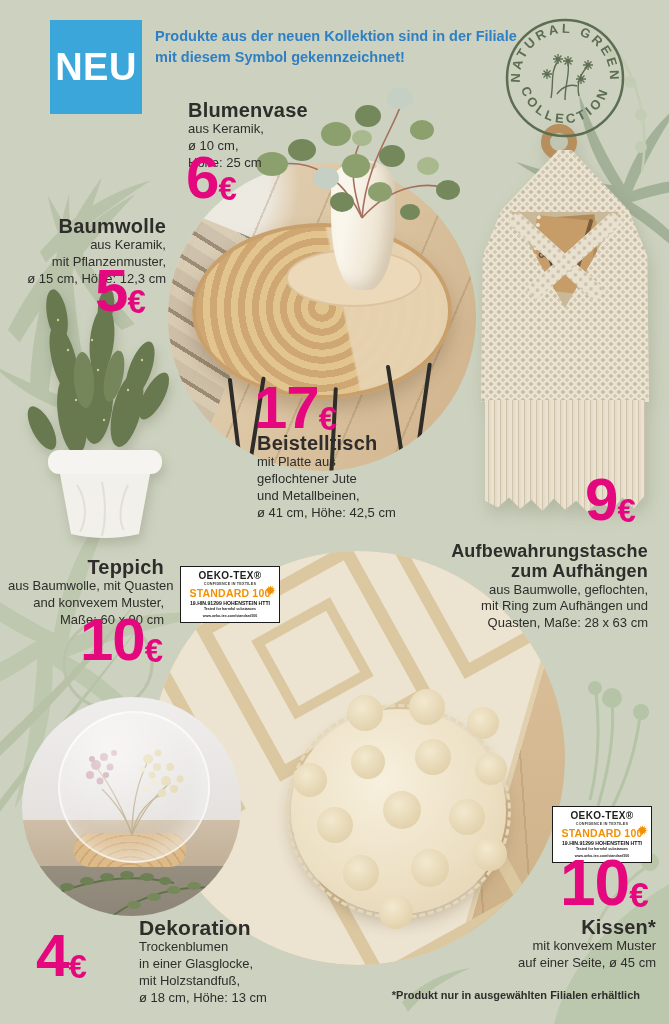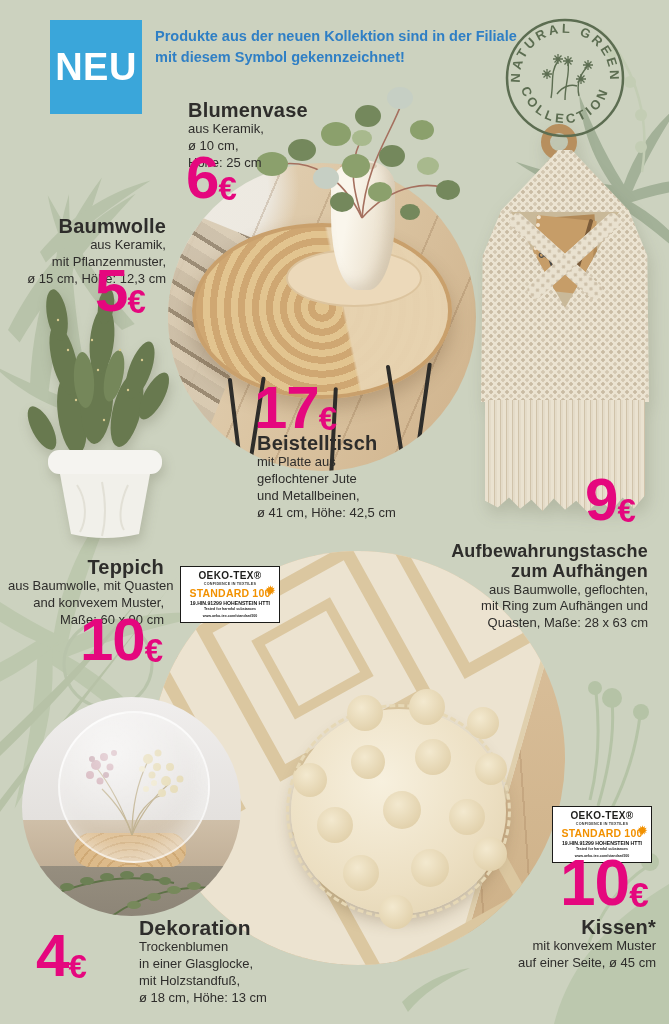--- a/index.html
+++ b/index.html
@@ -533,14 +533,15 @@
   <div class="abs oeko oeko2">
     <span class="ot-brand">OEKO-TEX®</span>
     <span class="ot-conf">CONFIDENCE IN TEXTILES</span>
     <span class="ot-std">STANDARD 100</span>
     <span class="ot-cert">19.HIN.91299 HOHENSTEIN HTTI</span>
     <span class="ot-tested">Tested for harmful substances</span>
     <span class="ot-web">www.oeko-tex.com/standard100</span>
     <span class="ot-sun">✹</span>
   </div>
 
+  <div class="abs footnote nowrap">*Produkt nur in ausgewählten Filialen erhältlich</div>
 
 </div>
 
 </body></html>

